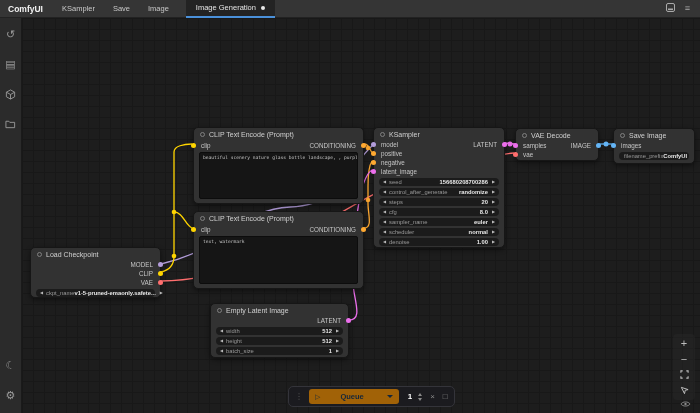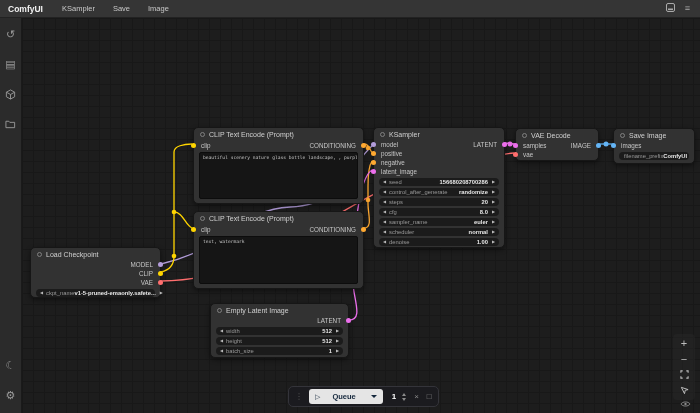--- a/index.html
+++ b/index.html
@@ -65,22 +65,22 @@
           margin-right:4px; white-space:nowrap; }
   .prompt { margin:2px 5px; background:#151515; border:1px solid #0c0c0c; border-radius:2px;
             font-family:"DejaVu Sans Mono", monospace; font-size:4.6px; color:#c4c4c4;
             padding:2px 3px; overflow:hidden; white-space:nowrap; }
 
   
   .qbar { position:absolute; left:288px; top:386px; height:21px; z-index:8;
           background:#1b1b1f; border:1px solid #34343a; border-radius:5px;
           display:flex; align-items:center; padding:0 6px; gap:6px; }
   .drag-dots { color:#5a5a5a; font-size:8px; letter-spacing:0; line-height:1; }
-  .qbtn { height:15px; background:#e5e5e5; border-radius:3px; display:flex;
-          align-items:center; padding:0 6px; gap:12px; }
+  .qbtn { height:15px; background:#a16207; border-radius:3px; display:flex;
+          align-items:center; padding:0 6px; gap:20px; }
   .qplay { color:#14273c; font-size:7px; line-height:1; }
   .qlabel { color:#14273c; font-size:7.5px; font-weight:bold; }
   .qchev { width:0; height:0; border-left:3px solid transparent; border-right:3px solid transparent;
            border-top:3.5px solid #14273c; margin-left:3px; }
   .qcount { color:#fff; font-size:8px; font-weight:bold; padding-left:3px; }
   .qspin { display:flex; flex-direction:column; gap:2px; }
   .qspin i { width:0; height:0; border-left:2.5px solid transparent; border-right:2.5px solid transparent; }
   .qspin .up { border-bottom:3px solid #8a8a8a; }
   .qspin .dn { border-top:3px solid #8a8a8a; }
   .qx { color:#8a8a8a; font-size:8px; line-height:1; padding:0 2px; }
@@ -304,20 +304,24 @@
     <span class="wname" style="margin-left:1px">filename_prefix</span>
     <span class="wval" style="margin-right:1px">ComfyUI</span>
   </div>
 </div>
 
 <div class="menubar">
   <span class="logo">ComfyUI</span>
   <span class="menu-item">KSampler</span>
   <span class="menu-item">Save</span>
   <span class="menu-item">Image</span>
+  <div class="tab">
+    <span class="tab-label">Image Generation</span>
+    <span class="tab-dot"></span>
+  </div>
   <div class="mb-right">
     <span class="mb-ic">
       <svg width="9" height="9" viewBox="0 0 9 9">
           <rect x="0.5" y="0.5" width="8" height="8" rx="1.5" fill="none" stroke="#aaa"></rect>
           <rect x="2" y="5.5" width="5" height="1.6" fill="#aaa"></rect>
         </svg>
     </span>
     <span class="mb-ic">≡</span>
   </div>
 </div>

